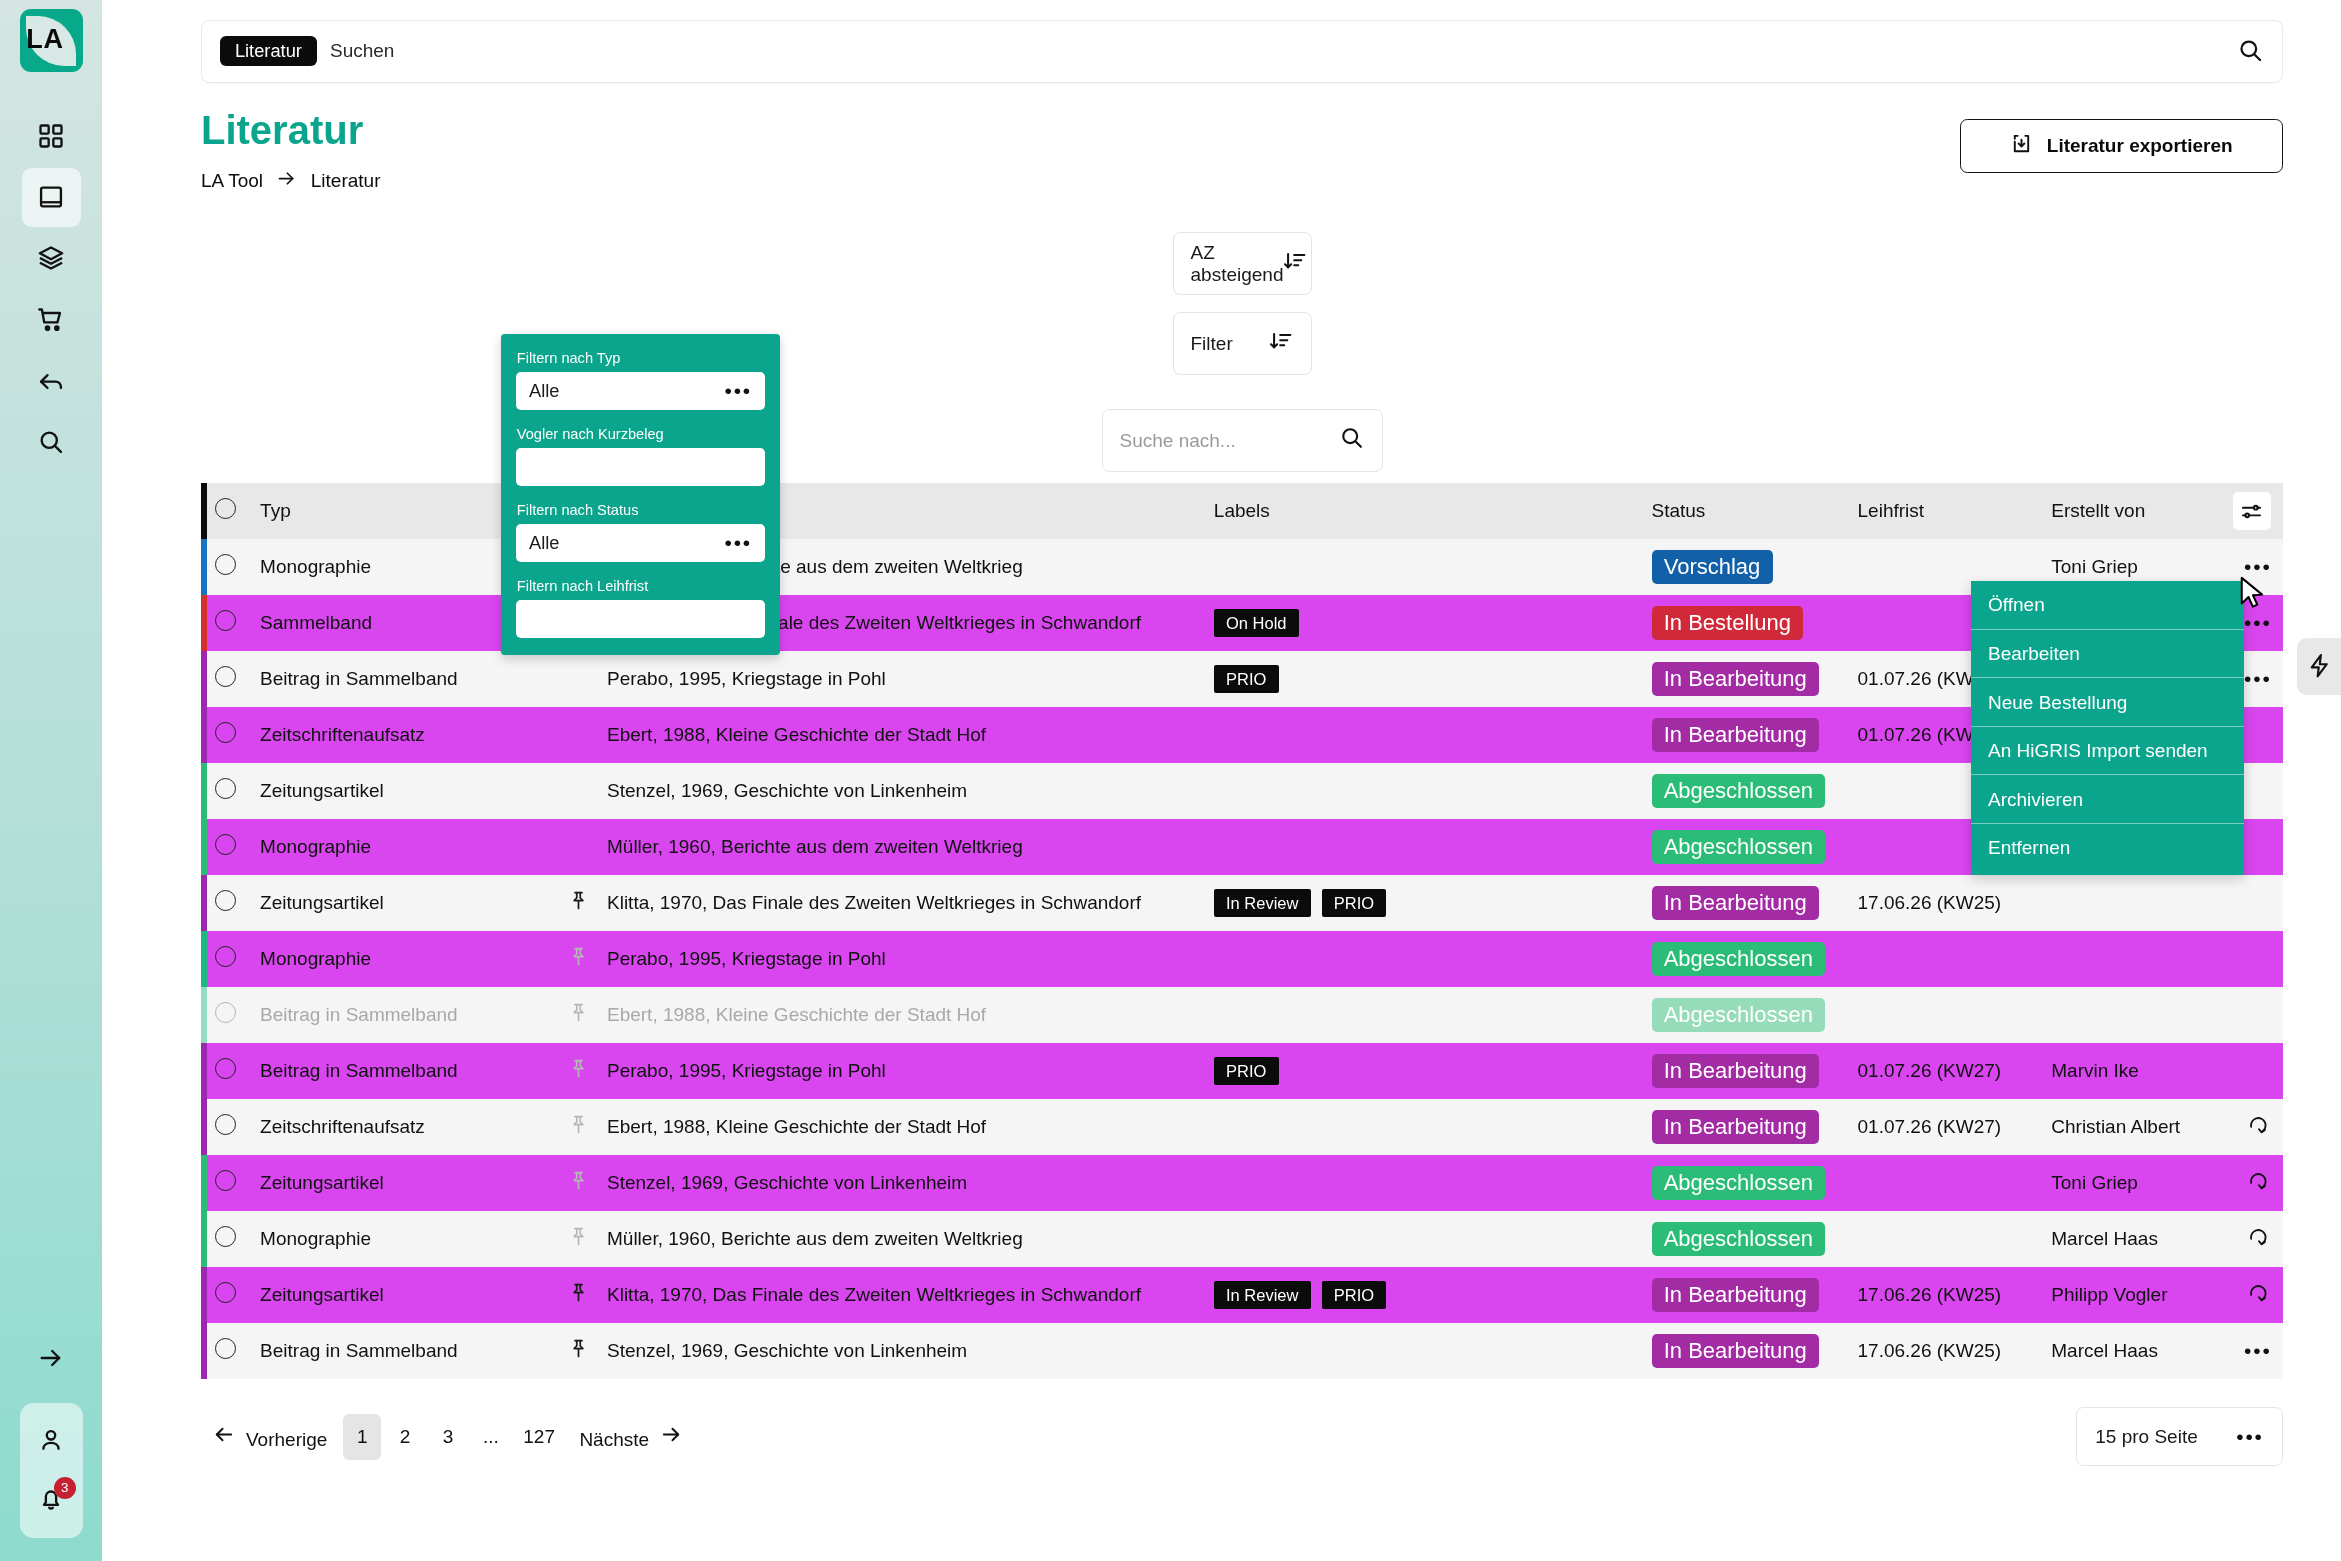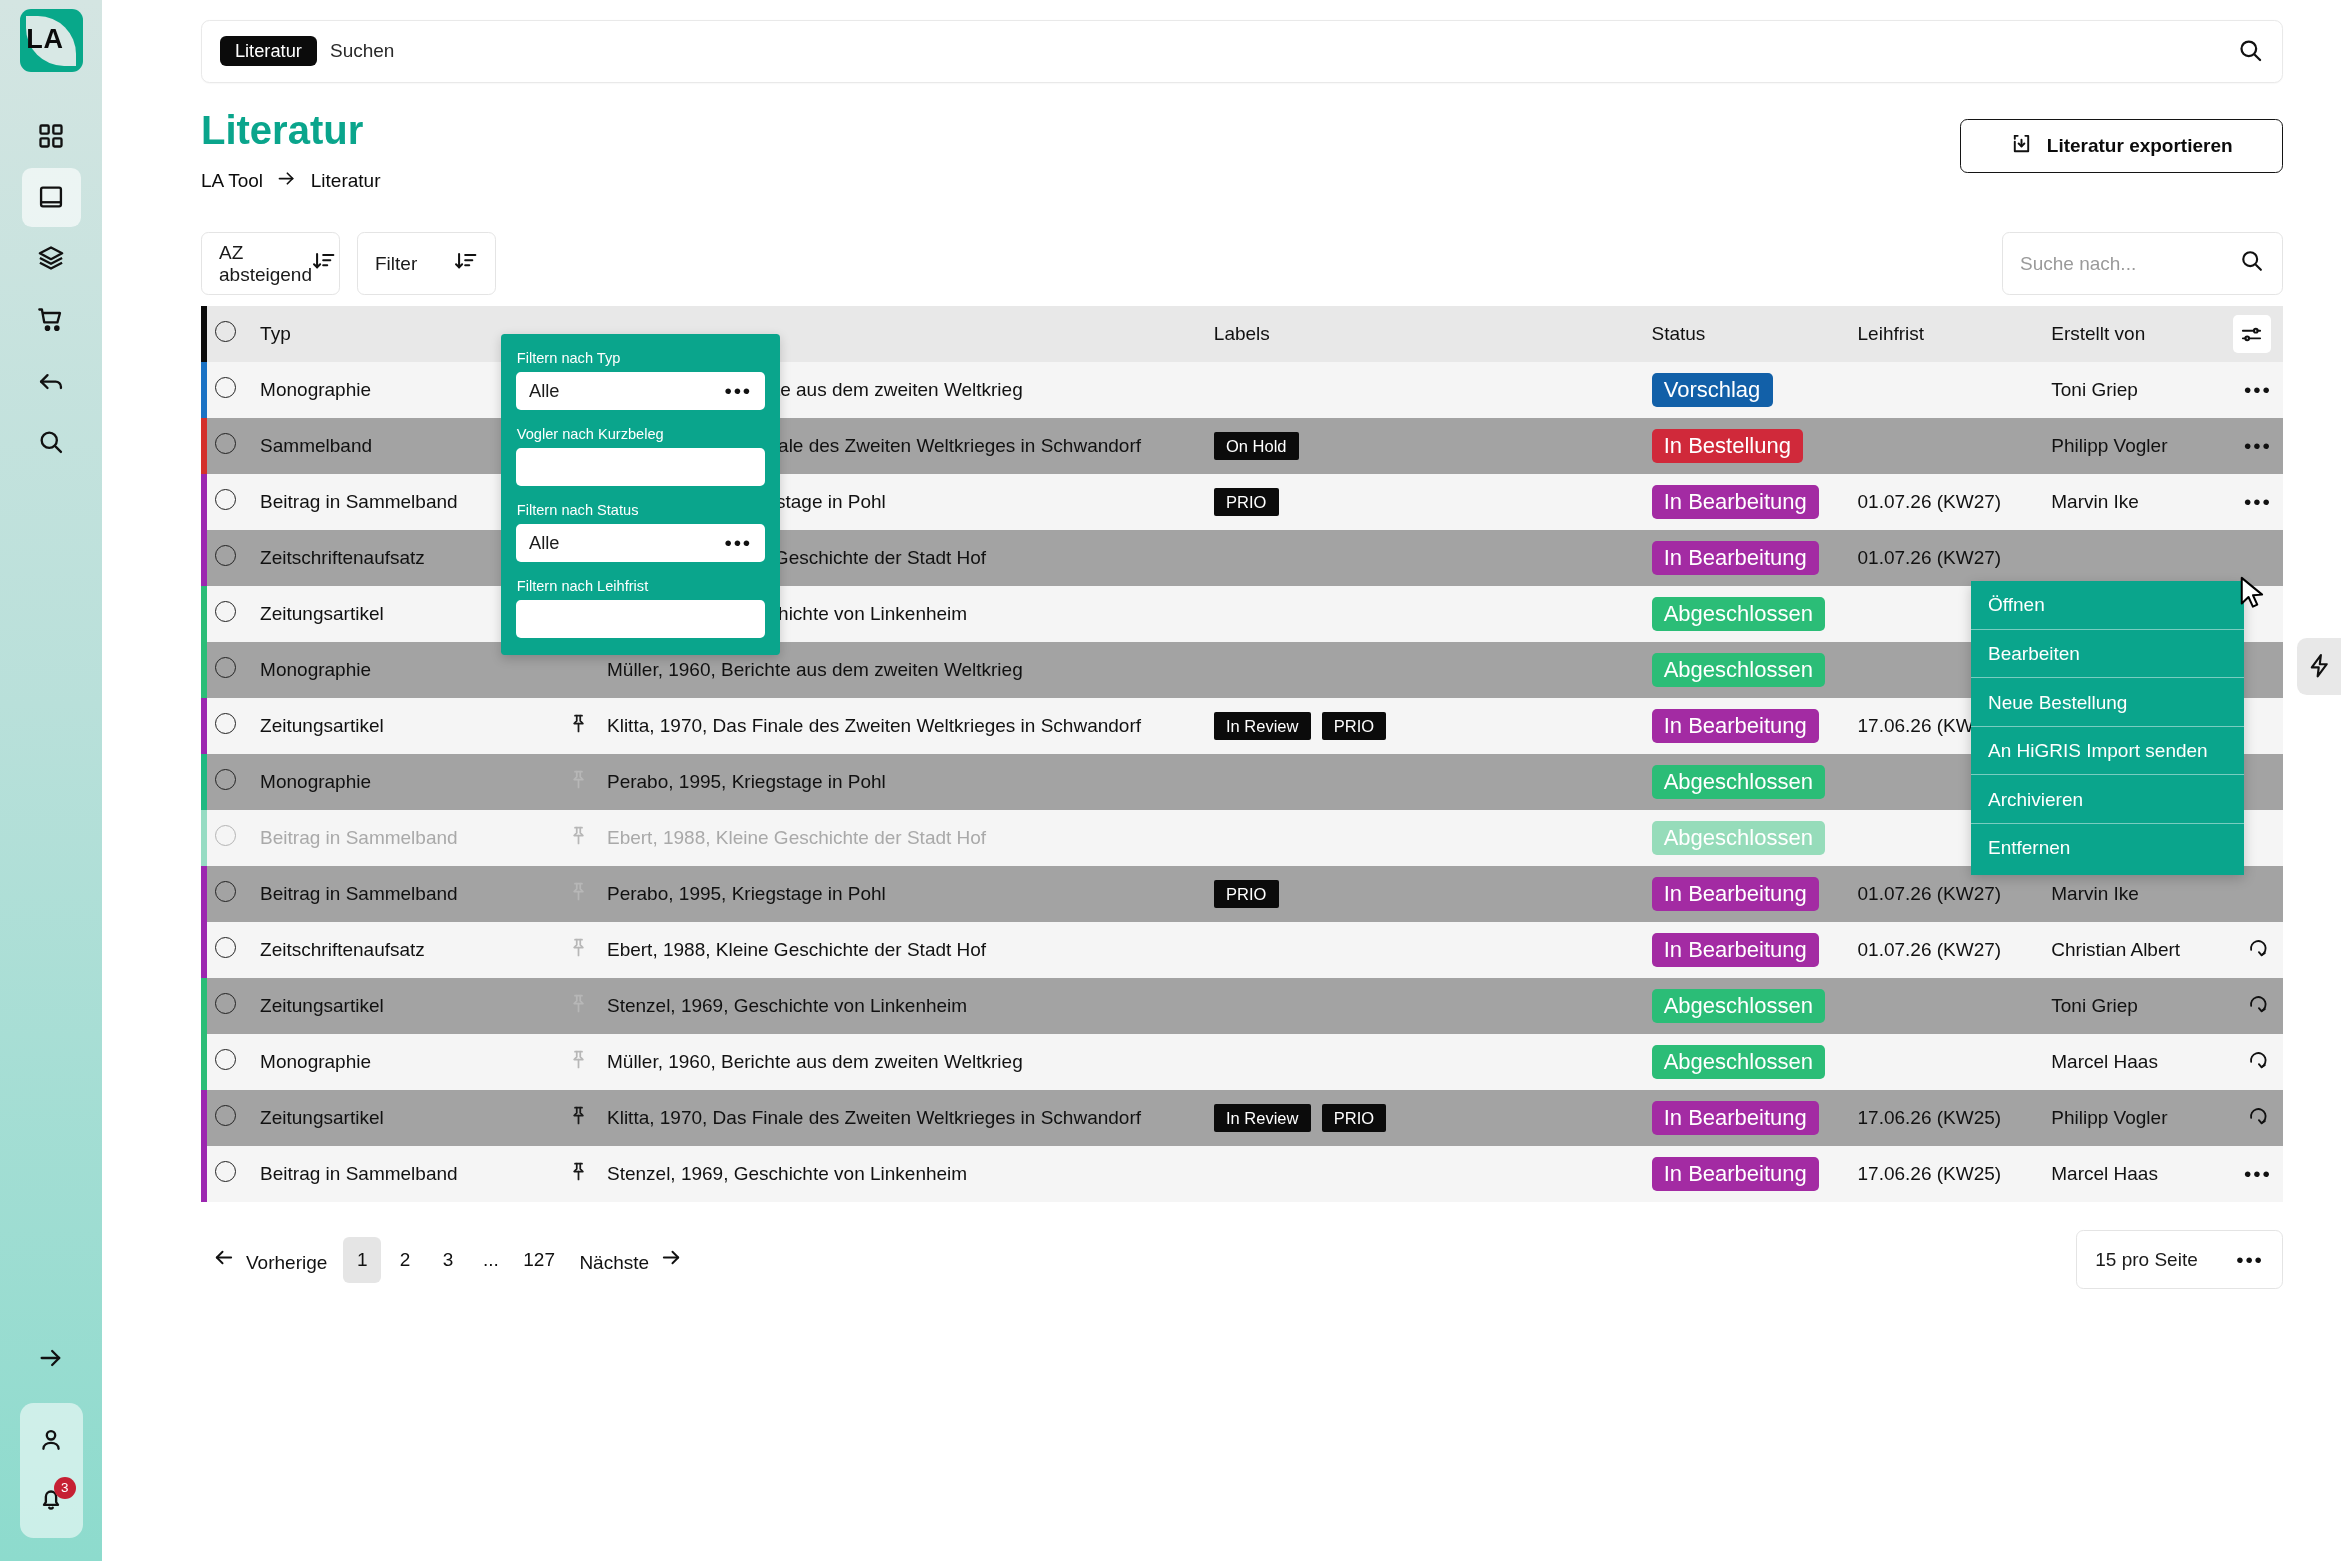--- a/index.html
+++ b/index.html
@@ -95,20 +95,21 @@
     padding: 0 22px; font-size: 19px; font-weight: 600; color:#0b0b0b; cursor: pointer;
   }
   .btn svg { width: 23px; height: 23px; }
   .btn-outline { background:#fff; border: 1.2px solid #141414; }
   .btn-primary { background:#8ddbcd; border: 1.2px solid #8ddbcd; min-width: 323px; justify-content:center; }
   .btn-outline { min-width: 323px; justify-content:center; }
 
   .controls {
     display:flex; align-items:center; gap: 17px;
     padding: 38px 59px 0 99px;
+    flex-direction: column;
   }
   .select-box {
     width: 139px; height: 63px; border: 1.2px solid #e4e4e4; border-radius: 7.3px;
     background:#fff; display:flex; align-items:center; justify-content:space-between;
     padding: 0 17px; font-size: 19px; color:#1a1a1a; cursor: pointer;
   }
   .select-box.sort { width: 139px; }
   .select-box svg { width: 24.4px; height: 24.4px; }
   .controls .spacer { flex:1; }
   .search-right {
@@ -135,21 +136,21 @@
   .col-leih { width: 189px; }
   .col-user { width: 177px; }
   .col-menu { width: 49px; }
 
   .accent { padding:0 !important; width: 6.1px; }
   .accent div { width: 6.1px; height: 100%; min-height: 56px; }
   th.accent div { background:#0b0b0b; }
 
   tbody tr { height: 56px; }
   tbody tr.odd { background:#f5f5f5; }
-  tbody tr.even { background:#a3a3a3; }
+  tbody tr.even { background:#d946ef; }
   tbody td { font-size: 19px; color:#111; padding: 0; vertical-align: middle; }
   .radio {
     width: 21px; height: 21px; border: 1.8px solid #222; border-radius: 50%;
     display:inline-block;
   }
   .radio.muted { border-color:#b4b4b4; }
   .row-muted { color:#a9a9a9 !important; }
   td.typ { padding-left: 17px; }
   .pin svg { width: 21px; height: 23px; }
   .labels { display:flex; gap: 11px; align-items:center; }

